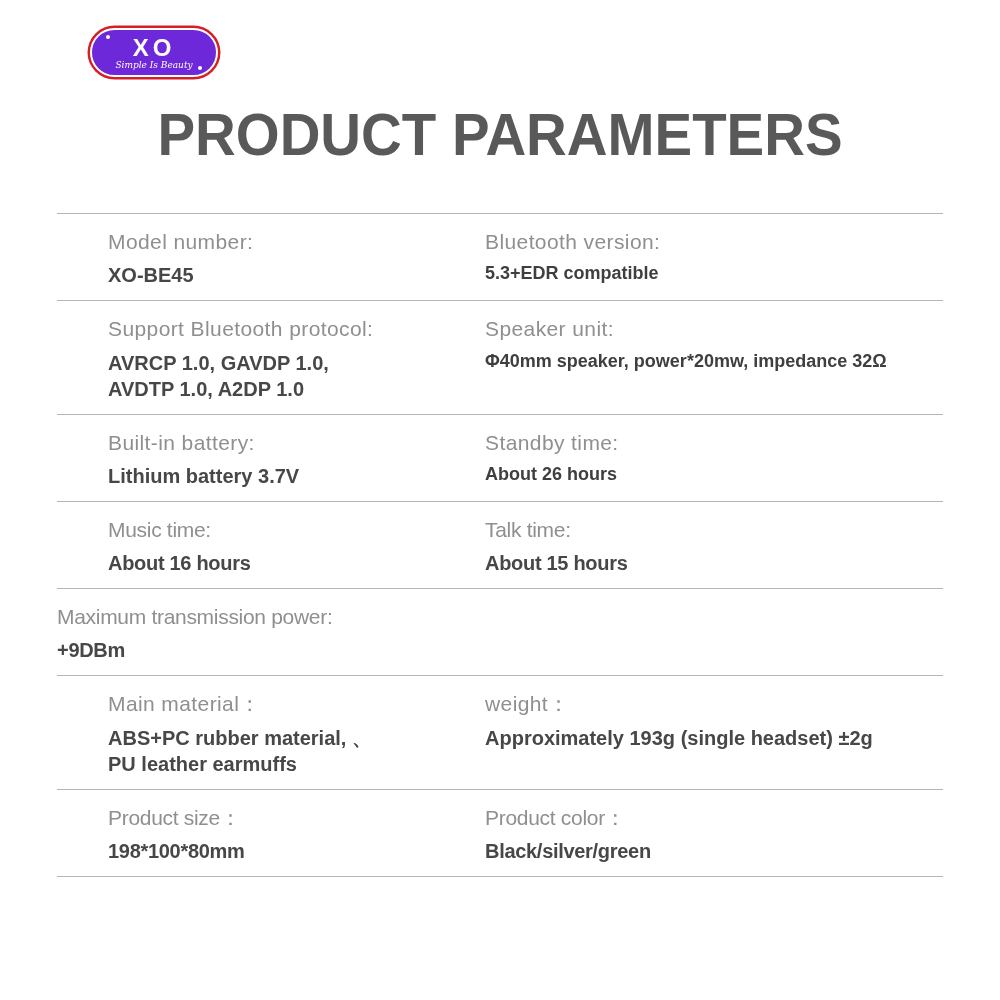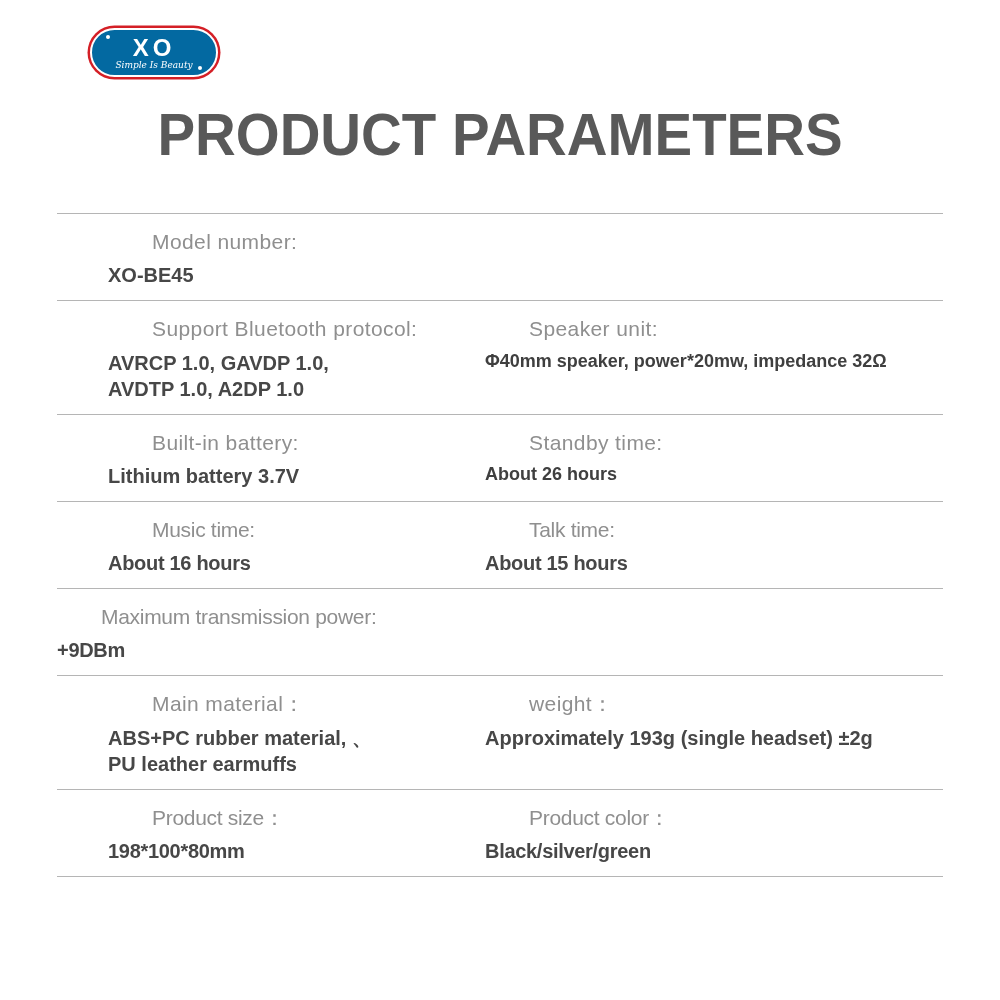--- a/index.html
+++ b/index.html
@@ -9,21 +9,21 @@
     font-family:"Liberation Sans", sans-serif;
     position:relative; overflow:hidden;
     color:#4a4a4a;
   }
   .page { position:absolute; inset:0; background:#ffffff; }
 
   
   .logo {
     position:absolute; left:90px; top:28px;
     width:128px; height:49px;
-    background:#0369a1;
+    background:#6d28d9;
     border:2px solid #ffffff;
     box-shadow:0 0 0 2.5px #d41f26;
     border-radius:26px;
     display:flex; flex-direction:column; align-items:center; justify-content:center;
   }
   .logo-xo {
     color:#ffffff; font-weight:bold; font-size:24px; line-height:1;
     letter-spacing:4px; margin-top:1px;
   }
   .logo-tagline {
@@ -50,21 +50,21 @@
     border-bottom:1px solid #b5b5b5;
   }
   .row {
     display:grid; grid-template-columns:428px 1fr;
     border-top:1px solid #b5b5b5;
     padding:14px 0 12px 0;
   }
   .cell.left { padding-left:51px; }
   .cell.right { padding-left:0; }
   .label {
-    font-size:21px; color:#8f8f8f; letter-spacing:0.4px; line-height:1.3;margin-left:44px;
+    font-size:21px; color:#8f8f8f; letter-spacing:0.4px; line-height:1.3;
   }
   .value {
     font-size:20px; color:#474747; font-weight:bold;
     margin-top:7px; line-height:1.3; white-space:pre-line;
   }
   .value.small { font-size:18px; font-weight:600; color:#3f3f3f; }
   .row.cond .label, .row.cond .value { letter-spacing:-0.3px; }
 </style>
 </head>
 <body>
@@ -79,20 +79,24 @@
   </div>
 
   <div class="title">PRODUCT PARAMETERS</div>
 
   <div class="table">
 
     <div class="row">
       <div class="cell left">
         <div class="label">Model number:</div>
         <div class="value">XO-BE45</div>
+      </div>
+      <div class="cell right">
+        <div class="label">Bluetooth version:</div>
+        <div class="value small">5.3+EDR compatible</div>
       </div>
     </div>
 
     <div class="row">
       <div class="cell left">
         <div class="label">Support Bluetooth protocol:</div>
         <div class="value">AVRCP 1.0, GAVDP 1.0,
 AVDTP 1.0, A2DP 1.0</div>
       </div>
       <div class="cell right">

